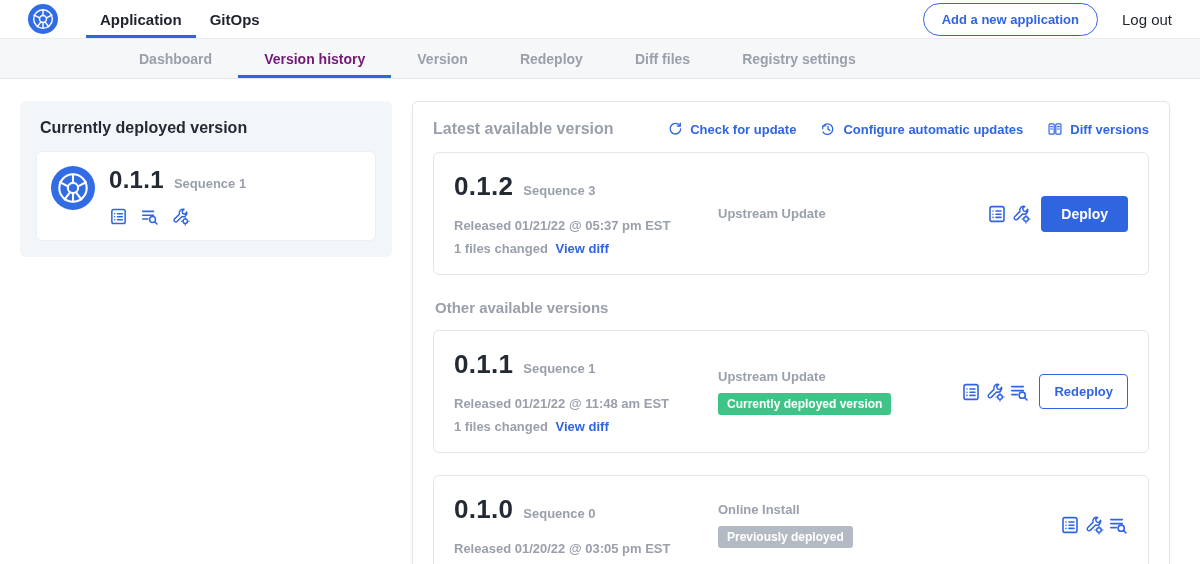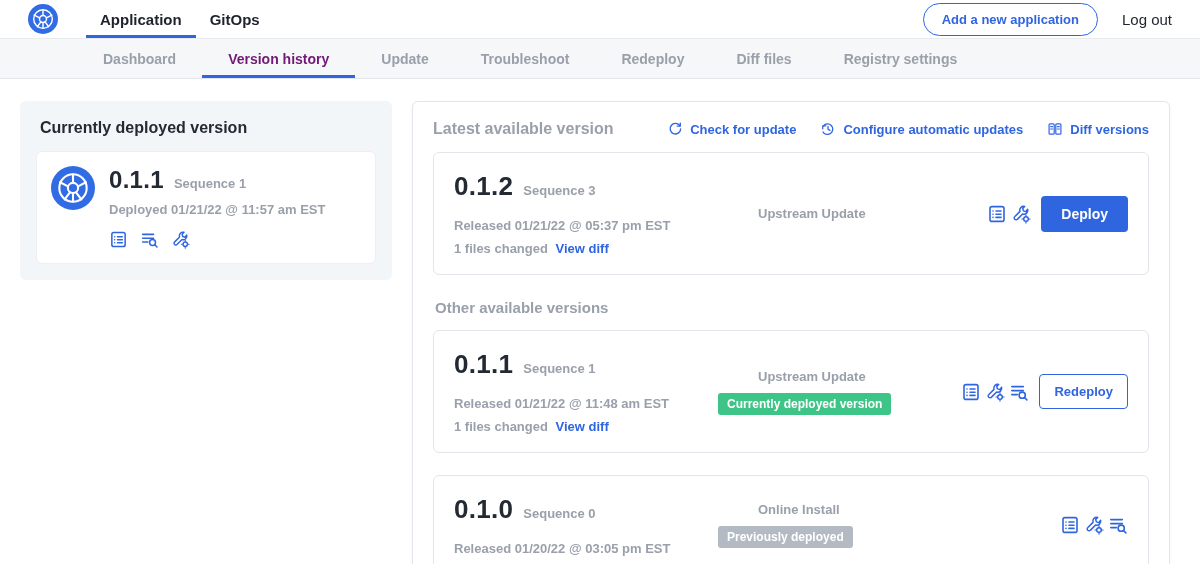--- a/index.html
+++ b/index.html
@@ -25,21 +25,21 @@
     color:#1e232d;cursor:pointer;border-bottom:3px solid transparent;padding-top:3px;}
   .top-tab.active{border-bottom-color:var(--accent);}
   .top-tab.secondary{font-weight:700;}
   .top-right{margin-left:auto;display:flex;align-items:center;gap:24px;}
   .pill-btn{background:#fff;border:1px solid var(--accent);color:var(--accent);
     font-family:inherit;font-size:13px;font-weight:700;padding:8px 18px;border-radius:19px;cursor:pointer;}
   .logout{font-size:15px;color:#1e232d;cursor:pointer;}
 
   
   .subnav{height:40px;background:#f6f7f8;border-bottom:1px solid #e4e7ea;
-    display:flex;align-items:stretch;padding-left:77px;}
+    display:flex;align-items:stretch;padding-left:113px;}
   .subnav-item{display:flex;align-items:center;padding:0 26px;font-size:14px;font-weight:600;
     color:var(--muted);cursor:pointer;border-bottom:3px solid transparent;padding-top:3px;}
   .subnav-item.active{color:#701a75;border-bottom-color:var(--accent);}
 
   
   .content{display:flex;gap:20px;padding:22px 30px 0 20px;align-items:flex-start;}
 
   .deployed-card{width:372px;background:#f3f6f9;border-radius:6px;padding:16px;}
   .deployed-card h2{font-size:16px;font-weight:800;color:#242a34;margin:2px 0 14px 4px;}
   .deployed-inner{background:#fff;border-radius:6px;border:1px solid #eceff3;
@@ -63,21 +63,21 @@
     font-size:13px;font-weight:700;cursor:pointer;text-decoration:none;}
 
   .version-row{border:1px solid var(--border);border-radius:6px;padding:18px 20px;
     display:flex;align-items:center;background:#fff;}
   .v-info{width:252px;flex:0 0 252px;}
   .v-info .ver-big{font-size:26px;}
   .v-info .released{margin-top:16px;}
   .files-line{margin-top:8px;font-size:13px;font-weight:600;color:var(--muted);}
   .files-line .link{color:var(--accent);font-weight:700;cursor:pointer;text-decoration:none;margin-left:4px;}
   .v-source{flex:1;padding-left:12px;}
-  .source-label{font-size:13px;font-weight:700;color:var(--muted);margin-left:40px;}
+  .source-label{font-size:13px;font-weight:700;color:var(--muted);}
   .badge{display:inline-block;margin-top:9px;color:#fff;font-size:12px;font-weight:700;
     padding:4px 9px;border-radius:3px;}
   .badge.green{background:var(--green-badge);}
   .badge.gray{background:var(--gray-badge);}
   .v-actions{display:flex;align-items:center;gap:4px;color:var(--accent);}
   .v-actions svg{cursor:pointer;}
   .deploy-btn{background:var(--accent);color:#fff;border:none;font-family:inherit;
     font-size:14px;font-weight:700;padding:10px 20px;border-radius:4px;cursor:pointer;margin-left:6px;}
   .redeploy-btn{background:#fff;color:var(--accent);border:1px solid var(--accent);font-family:inherit;
     font-size:13px;font-weight:700;padding:9px 14px;border-radius:4px;cursor:pointer;margin-left:6px;}
@@ -140,43 +140,41 @@
   </nav>
   <div class="top-right">
     <button class="pill-btn">Add a new application</button>
     <div class="logout">Log out</div>
   </div>
 </header>
 
 <nav class="subnav">
   <div class="subnav-item">Dashboard</div>
   <div class="subnav-item active">Version history</div>
-  <div class="subnav-item">Update</div>
-  <div class="subnav-item">Troubleshoot</div>
+  <div class="subnav-item">Version</div>
   <div class="subnav-item">Redeploy</div>
   <div class="subnav-item">Diff files</div>
   <div class="subnav-item">Registry settings</div>
 </nav>
 
 <main class="content">
 
   <aside class="deployed-card">
     <h2>Currently deployed version</h2>
     <div class="deployed-inner">
       <div class="k8s-badge">
         <svg class="ic" width="44" height="44" viewBox="0 0 36 36">
             <use href="#i-k8s"></use>
           </svg>
       </div>
       <div class="deployed-info">
         <div class="ver-line">
           <span class="ver-big">0.1.1</span>
           <span class="seq">Sequence 1</span>
         </div>
-        <div class="muted">Deployed 01/21/22 @ 11:57 am EST</div>
         <div class="icon-row">
           <svg class="ic" width="19" height="19" viewBox="0 0 20 20">
               <use href="#i-notes"></use>
             </svg>
           <svg class="ic" width="19" height="19" viewBox="0 0 20 20">
               <use href="#i-preflight"></use>
             </svg>
           <svg class="ic" width="19" height="19" viewBox="0 0 20 20">
               <use href="#i-config"></use>
             </svg>

